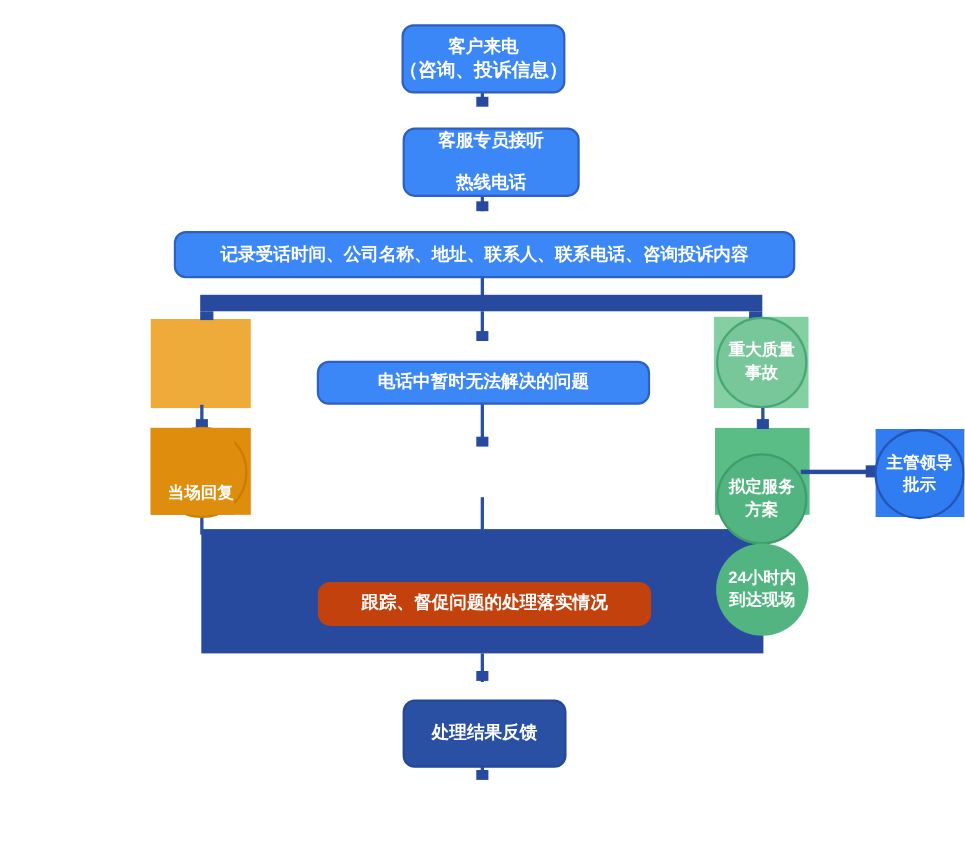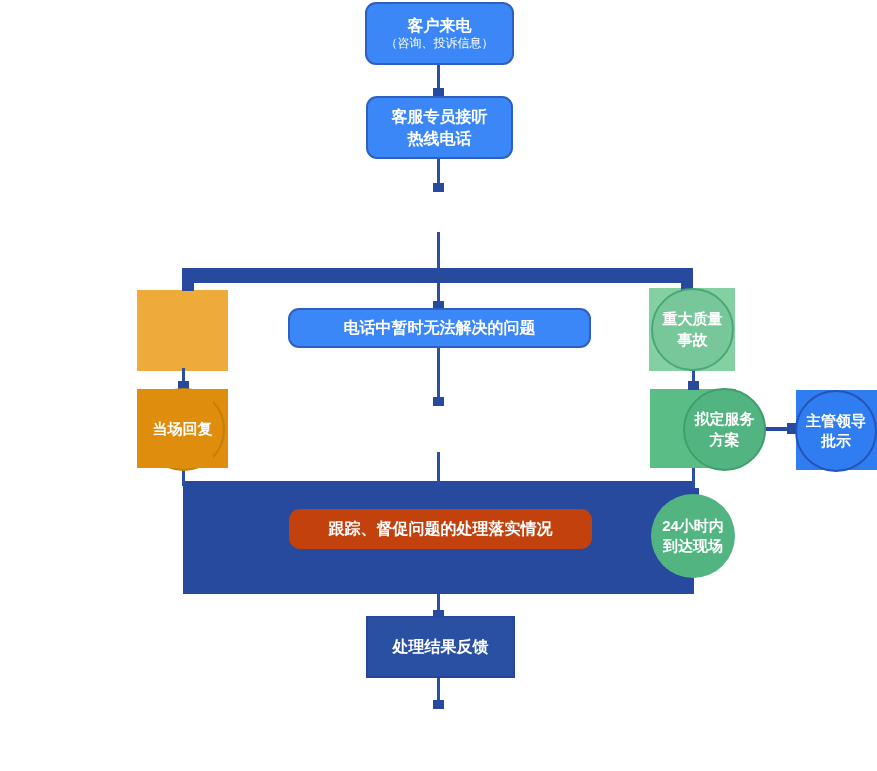--- a/index.html
+++ b/index.html
@@ -17,36 +17,37 @@
   .node{
     position:absolute;
     box-sizing:border-box;
     display:flex;
     flex-direction:column;
     align-items:center;
     justify-content:center;
     text-align:center;
     color:#ffffff;
     line-height:1.32;
+    margin-top:20px;
   }
   .node .ln{display:block;white-space:nowrap;}
   
   .rbox{
     background:#3b87f7;
     border:2px solid #2f5fc0;
     border-radius:11px;
     font-weight:bold;
     font-size:16px;
   }
-  .rbox .sub{font-weight:normal;font-size:12px;}
+  .rbox .sub{font-weight:bold;font-size:17px;}
   
   .dbox{
     background:#2a50a4;
     border:2px solid #24479a;
-    border-radius:0;
+    border-radius:11px;
     font-weight:bold;
     font-size:16px;
   }
   
   .ibox{
     background:#c2410c;
     border-radius:11px;
     font-weight:bold;
     font-size:16px;
   }
@@ -161,25 +162,28 @@
   <div class="nub layer-low" style="left:433px;top:610px;"></div>
 
   <div class="vline layer-low" style="left:437px;top:678px;height:30px;"></div>
   <div class="nub layer-low" style="left:433px;top:700px;"></div>
 
   <div class="node rbox layer-mid" style="left:365px;top:2px;width:149px;height:63px;">
     <span class="ln">客户来电</span>
     <span class="ln sub">（咨询、投诉信息）</span>
   </div>
 
-  <div class="node rbox layer-mid" style="left:366px;top:96px;width:147px;height:63px;">
+  <div class="node rbox layer-mid" style="left:366px;top:96px;width:161px;height:63px;justify-content:space-between;">
     <span class="ln">客服专员接听</span>
     <span class="ln">热线电话</span>
   </div>
 
+  <div class="node rbox layer-mid" style="left:158px;top:190px;width:565px;height:43px;">
+    <span class="ln">记录受话时间、公司名称、地址、联系人、联系电话、咨询投诉内容</span>
+  </div>
 
   <div class="plate orange-light layer-base" style="left:137px;top:290px;width:91px;height:81px;"></div>
 
   <div class="node rbox layer-mid" style="left:288px;top:308px;width:303px;height:40px;">
     <span class="ln">电话中暂时无法解决的问题</span>
   </div>
 
   <div class="plate green layer-base" style="left:649px;top:288px;width:86px;height:83px;"></div>
   <div class="circle c-green layer-mid" style="left:651px;top:288px;width:83px;height:83px;">
     <span class="ln">重大质量</span>
@@ -190,21 +194,21 @@
   <div class="circle c-orange-dark layer-mid" style="left:142px;top:388px;width:83px;height:83px;border-radius:50%;">
     <span class="ln">当场回复</span>
   </div>
   <div class="plate orange-dark layer-top" style="left:137px;top:389px;width:76px;height:79px;"></div>
   <div class="node layer-top" style="left:137px;top:389px;width:91px;height:79px;color:#ffffff;font-weight:bold;font-size:15px;">
     <span class="ln">当场回复</span>
   </div>
 
 
   <div class="plate green-dark layer-base" style="left:650px;top:389px;width:86px;height:79px;"></div>
-  <div class="circle c-green-dark layer-mid" style="left:651px;top:388px;width:83px;height:83px;margin-left:32px;">
+  <div class="circle c-green-dark layer-mid" style="left:651px;top:412px;width:83px;height:83px;">
     <span class="ln">拟定服务</span>
     <span class="ln">方案</span>
   </div>
 
   <div class="plate blue layer-base" style="left:796px;top:390px;width:81px;height:80px;"></div>
   <div class="circle c-blue layer-mid" style="left:795px;top:390px;width:82px;height:82px;">
     <span class="ln">主管领导</span>
     <span class="ln">批示</span>
   </div>
 

